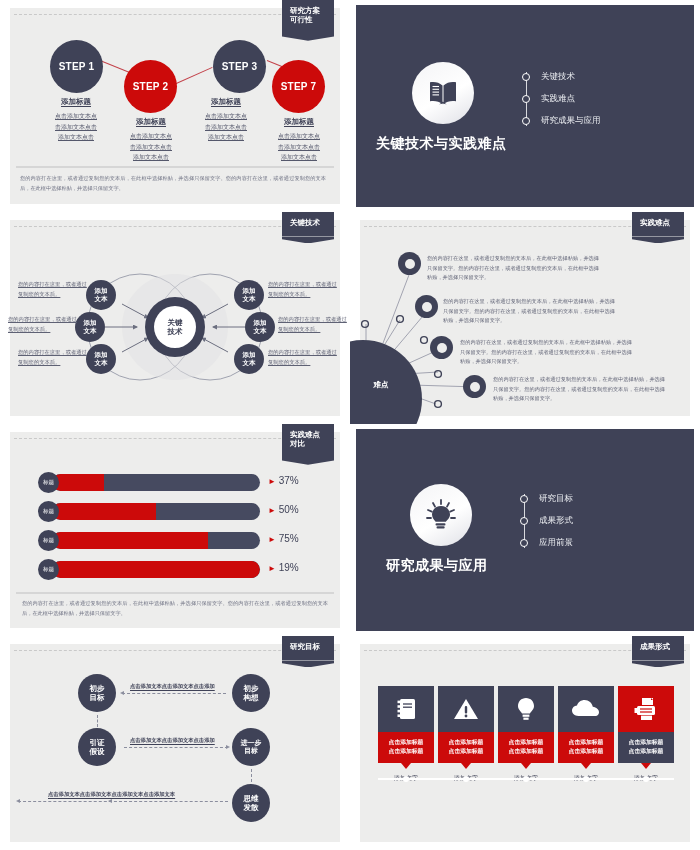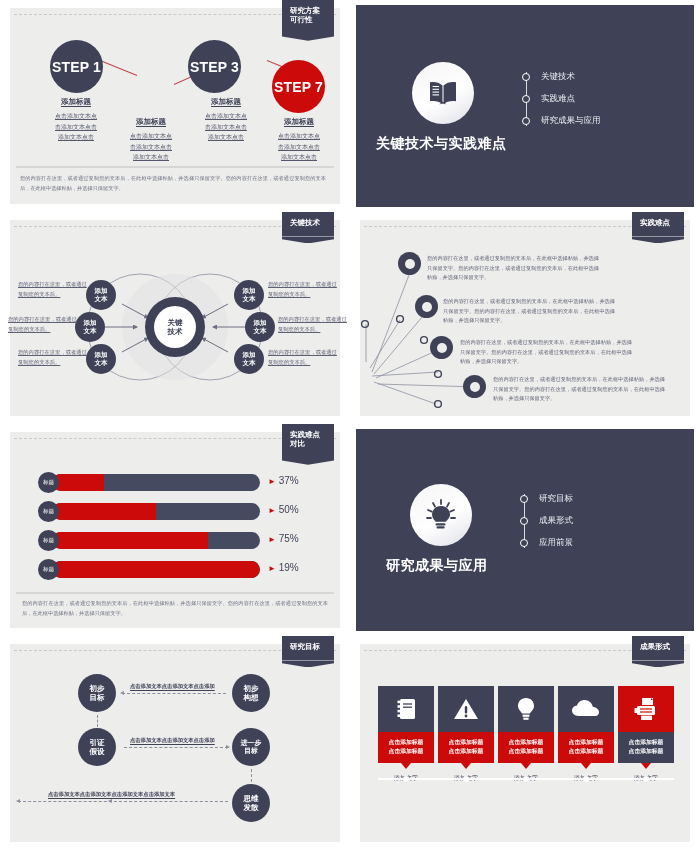--- a/index.html
+++ b/index.html
@@ -39,21 +39,21 @@
   .ribbon::after {
     content: ""; position: absolute; left: 0; right: 0; top: 100%;
     height: 7px; background: #3f4257;
     clip-path: polygon(0 0, 100% 0, 100% 40%, 50% 100%, 0 40%);
   }
   
   .steps { position: absolute; left: 14px; right: 14px; top: 22px; height: 120px; }
   .step {
     position: absolute; border-radius: 50%; color: #fff;
     display: flex; align-items: center; justify-content: center;
-    font-size: 14px; font-weight: bold; letter-spacing: .2px;
+    font-size: 10px; font-weight: bold; letter-spacing: .2px;
   }
   .step.navy { background: #3f4257; }
   .step.red  { background: #cc0a0a; }
   .connector { position: absolute; height: 1px; background: #c3424a; transform-origin: left center; }
   .stepcol { position: absolute; width: 80px; text-align: center; }
   .stepcol .t {
     font-size: 7.5px; font-weight: bold; color: #3f4257; margin-bottom: 4px;
     text-decoration: underline; text-underline-offset: 2px;
   }
   .stepcol .l {
@@ -176,21 +176,24 @@
 可行性</div>
 
     <div class="steps">
       <div class="connector" style="left:86px;top:38px;width:40px;transform:rotate(22deg);"></div>
       <div class="connector" style="left:160px;top:62px;width:42px;transform:rotate(-24deg);"></div>
       <div class="connector" style="left:253px;top:38px;width:42px;transform:rotate(22deg);"></div>
 
       <div class="step navy" style="left:36px;top:18px;width:53px;height:53px;">
         <span>STEP 1</span>
       </div>
-      <div class="step navy" style="left:174px;top:18px;width:53px;height:53px;">
+      <div class="step red" style="left:110px;top:38px;width:53px;height:53px;">
+        <span>STEP 2</span>
+      </div>
+      <div class="step navy" style="left:199px;top:18px;width:53px;height:53px;">
         <span>STEP 3</span>
       </div>
       <div class="step red" style="left:258px;top:38px;width:53px;height:53px;">
         <span>STEP 7</span>
       </div>
 
       <div class="stepcol" style="left:22px;top:75px;">
         <div class="t">添加标题</div>
         <div class="l">点击添加文本点</div>
         <div class="l">击添加文本点击</div>
@@ -322,20 +325,23 @@
         <path d="M22 164 L88 160"></path>
         <path d="M24 170 L86 192"></path>
       </g>
       <circle cx="15" cy="112" r="3.4" fill="none" stroke="#3f4257" stroke-width="1.4"></circle>
       <circle cx="50" cy="107" r="3.4" fill="none" stroke="#3f4257" stroke-width="1.4"></circle>
       <circle cx="74" cy="128" r="3.4" fill="none" stroke="#3f4257" stroke-width="1.4"></circle>
       <circle cx="88" cy="162" r="3.4" fill="none" stroke="#3f4257" stroke-width="1.4"></circle>
       <circle cx="88" cy="192" r="3.4" fill="none" stroke="#3f4257" stroke-width="1.4"></circle>
     </svg>
 
+    <div class="fan-core" style="left:-46px;top:128px;width:118px;height:118px;">
+      <span style="margin-left:36px;margin-top:-28px;">难点</span>
+    </div>
 
     <div class="ring" style="left:48px;top:40px;width:23px;height:23px;">
       <i style="width:10px;height:10px;"></i>
     </div>
     <div class="ring" style="left:65px;top:83px;width:23px;height:23px;">
       <i style="width:10px;height:10px;"></i>
     </div>
     <div class="ring" style="left:80px;top:124px;width:23px;height:23px;">
       <i style="width:10px;height:10px;"></i>
     </div>

